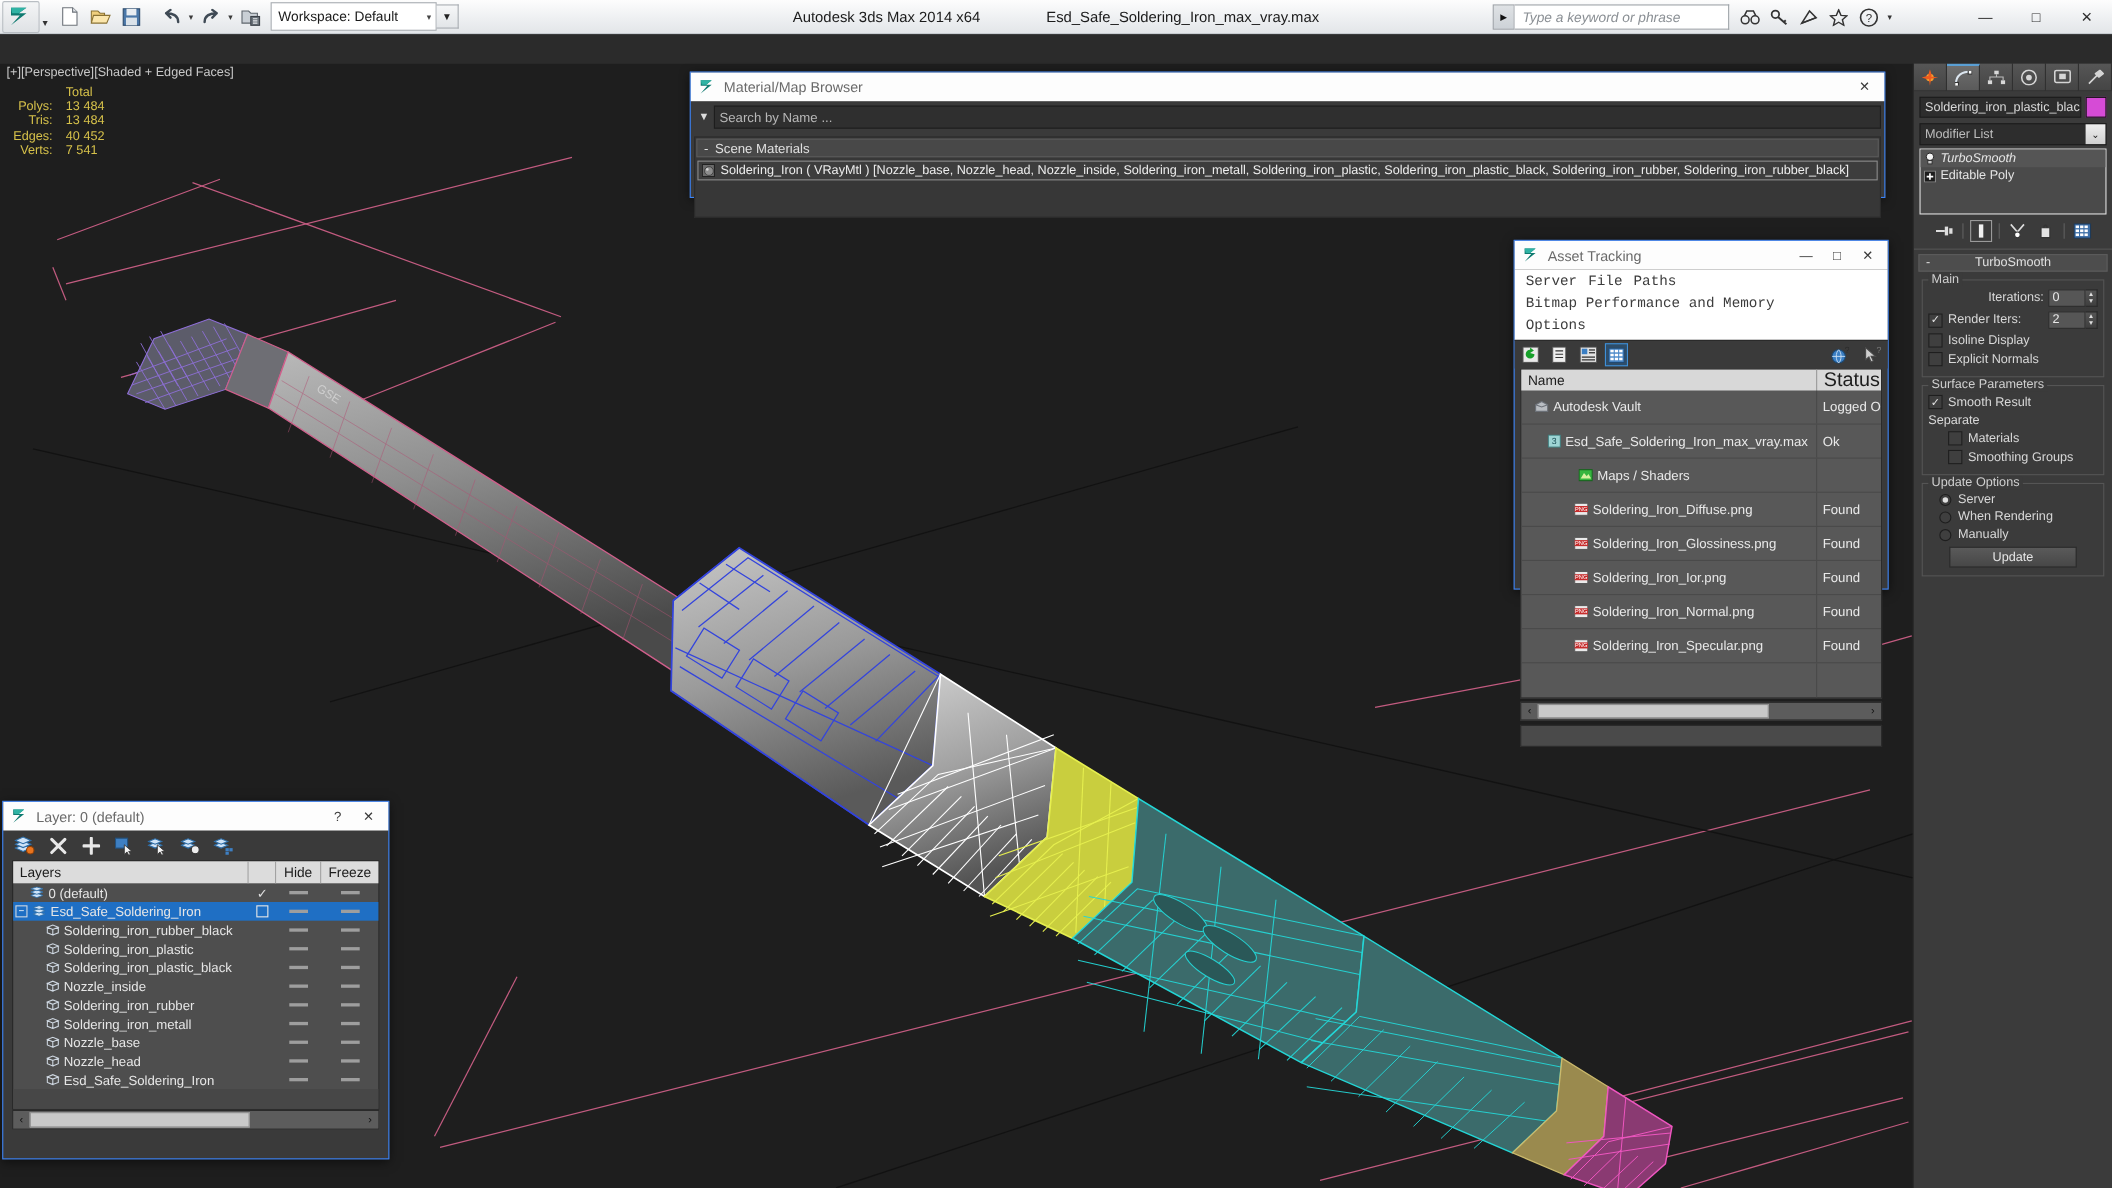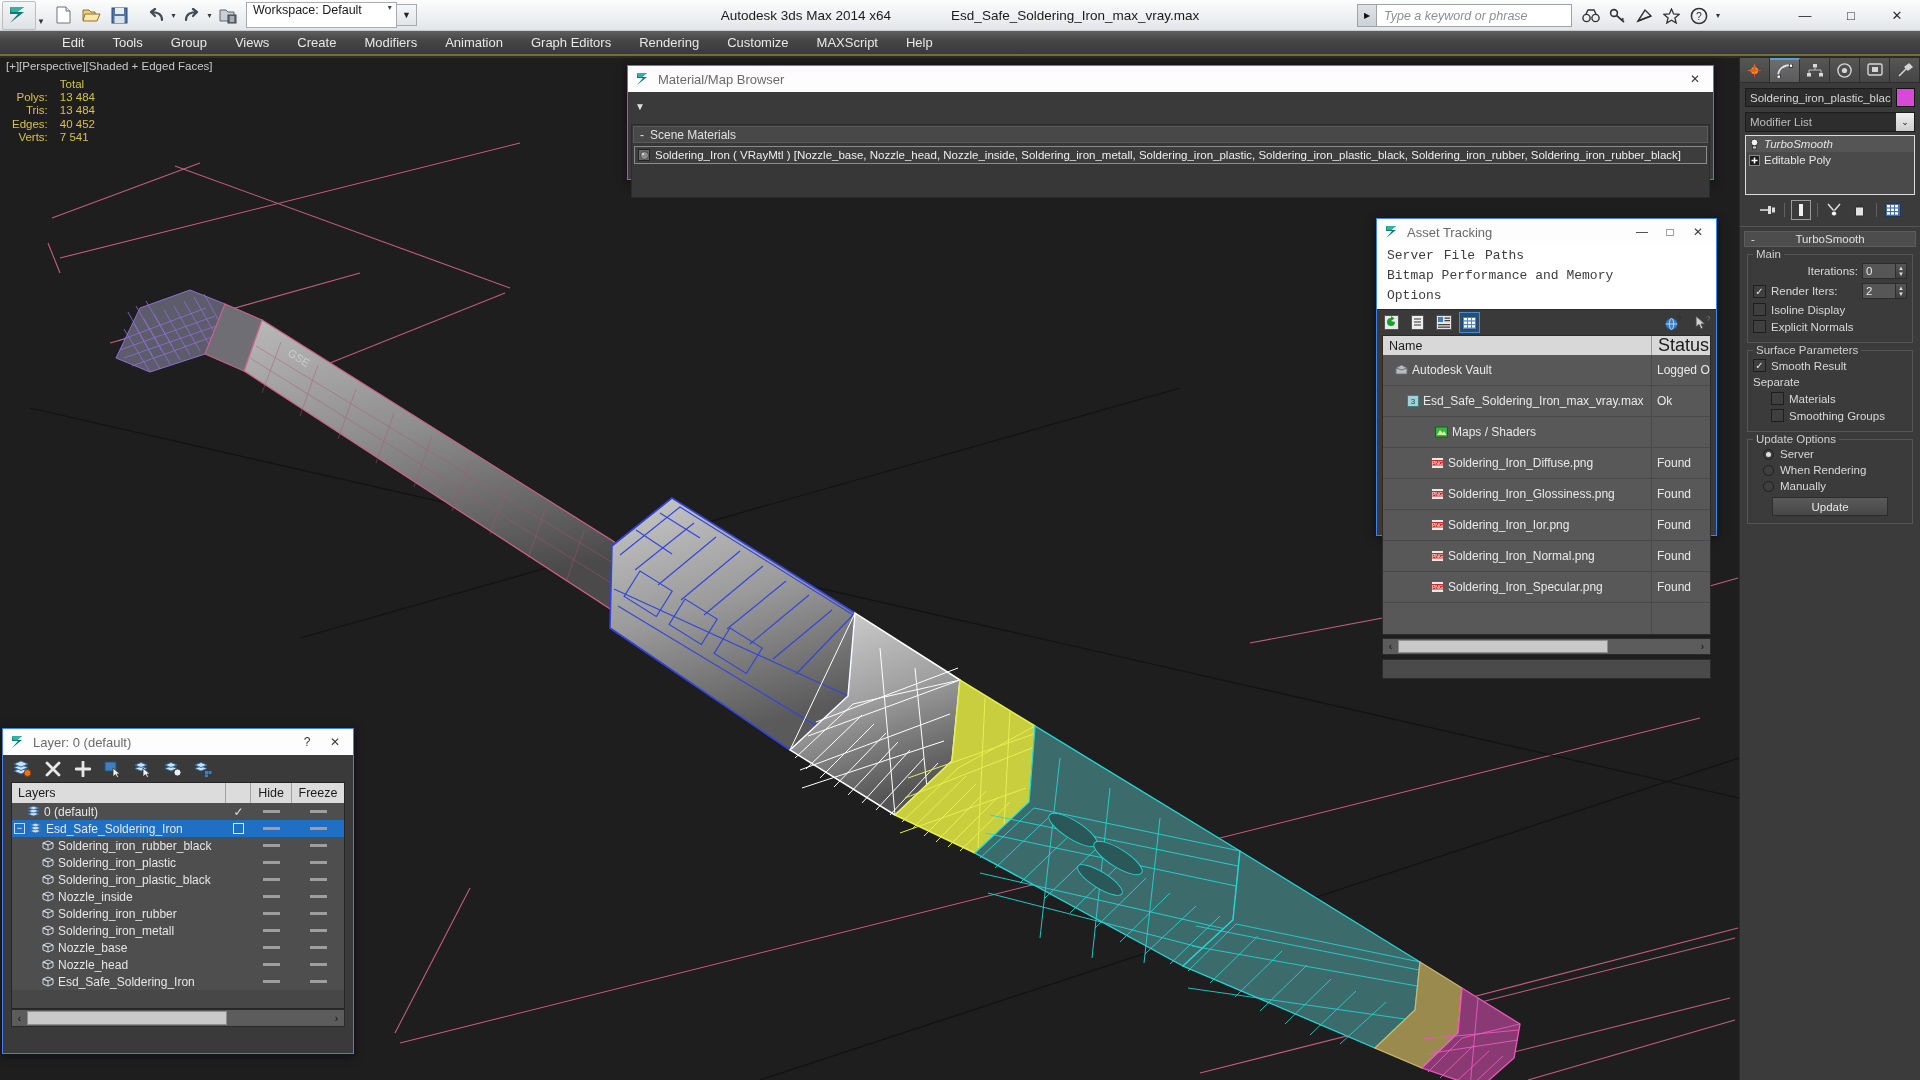--- a/index.html
+++ b/index.html
@@ -16,21 +16,21 @@
     display:flex; align-items:center; justify-content:center;}
   .maxlogo svg{ display:block; }
   .logo-caret{ width:10px; height:29px; display:flex;align-items:flex-end;justify-content:center;
      color:#333; font-size:8px; padding-bottom:4px;}
   .qat{ display:flex; align-items:center; height:29px; margin-left:4px; gap:1px; }
   .qbtn{ width:27px; height:27px; display:flex; align-items:center; justify-content:center;
      border:1px solid transparent; border-radius:2px; }
   .qsep{ width:7px; height:27px; display:flex; align-items:center; justify-content:center;
      color:#3a3a3a; font-size:8px;}
   .wsbox{ height:26px; margin-left:5px; background:#fff; border:1px solid #a7acb1;
-     display:flex; align-items:flex-start; padding:0 4px 0 6px; font-size:12.5px; color:#1a1a1a; }
+     display:flex; align-items:center; padding:0 4px 0 6px; font-size:12.5px; color:#1a1a1a; }
   .wsbox .wlabel{ white-space:nowrap; }
   .wsbox .warrow{ margin-left:26px; color:#444; font-size:8px; }
   .wsdrop{ width:20px;height:22px; background:linear-gradient(#f6f7f8,#e2e5e8);
      border:1px solid #a7acb1; border-left:none; display:flex;align-items:center;justify-content:center;
      color:#222; font-size:9px; }
   .apptitle{ position:absolute; left:0; top:0; width:1920px; height:31px;
      display:flex; align-items:center; justify-content:center; gap:60px;
      pointer-events:none; font-size:13.5px; color:#1b1b1b; }
   .searchwrap{ position:absolute; right:200px; top:4px; height:23px; display:flex; align-items:center; }
   .searchcaret{ width:20px; height:23px; background:linear-gradient(#dfe2e5,#cdd2d7);
@@ -294,34 +294,20 @@
       </div>
     </div>
 
     <div class="wctl">
       <div class="wbtn">—</div>
       <div class="wbtn">□</div>
       <div class="wbtn close">✕</div>
     </div>
   </div>
 
-  <div class="menubar">
-    <div class="mi">Edit</div>
-    <div class="mi">Tools</div>
-    <div class="mi">Group</div>
-    <div class="mi">Views</div>
-    <div class="mi">Create</div>
-    <div class="mi">Modifiers</div>
-    <div class="mi">Animation</div>
-    <div class="mi">Graph Editors</div>
-    <div class="mi">Rendering</div>
-    <div class="mi">Customize</div>
-    <div class="mi">MAXScript</div>
-    <div class="mi">Help</div>
-  </div>
 
   <div class="viewport">
     <div class="vplabel">[+][Perspective][Shaded + Edged Faces]</div>
     <div class="stats">
       <table>
         <tbody>
             <tr>
               <td></td>
               <td class="val hdr">Total</td>
             </tr>
@@ -750,20 +736,21 @@
             <path d="M1 1 L11 1 L6 5 L2 5 Z" fill="#2fb3a4"></path>
           </svg>
       </span>
       <span>Material/Map Browser</span>
       <span class="tx">
         <span class="tbtn cl">✕</span>
       </span>
     </div>
     <div class="mmb-search">
       <span class="fdrop">▼</span>
+      <span class="sfield">Search by Name ...</span>
     </div>
     <div class="mmb-body">
       <div class="mmb-group">
         <span style="margin-right:6px">-</span>
         <span>Scene Materials</span>
       </div>
       <div class="mmb-item">
         <span class="mi-ico">
           <svg width="9" height="9" viewBox="0 0 9 9">
               <circle cx="4.5" cy="4.5" r="4" fill="#8d8d8d" stroke="#2a2a2a" stroke-width="0.6"></circle>

